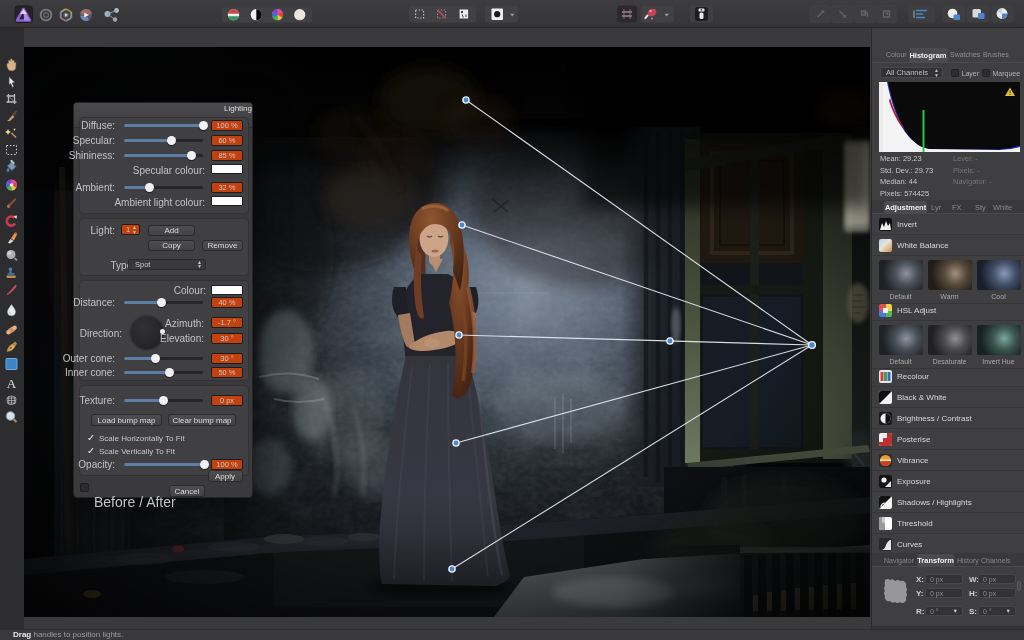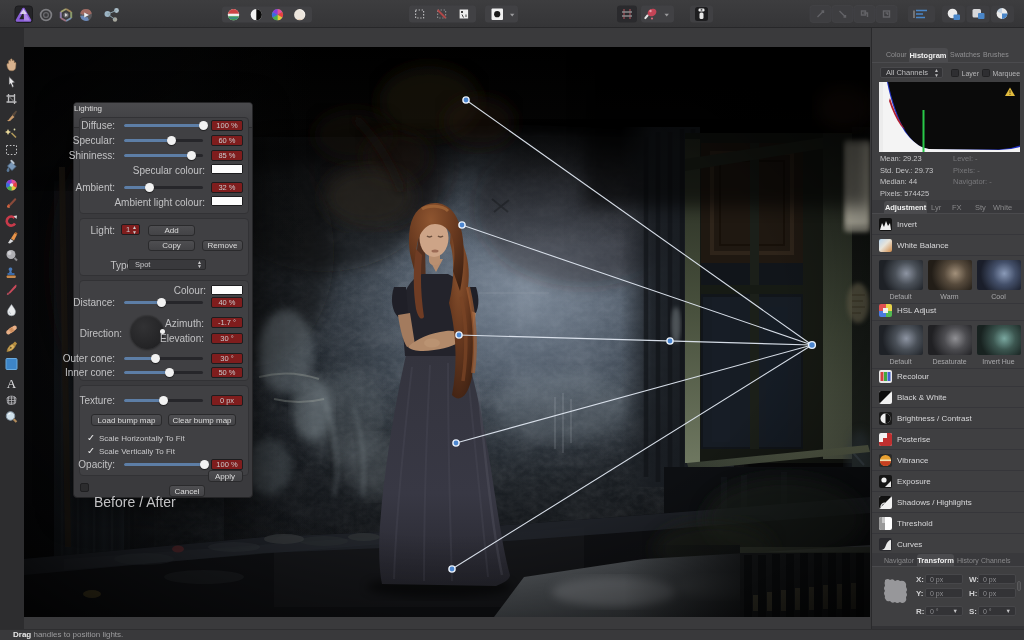--- a/index.html
+++ b/index.html
@@ -6,28 +6,28 @@
 #lefttools{position:absolute;left:0;top:28px;width:24px;height:601px;background:#2d2d2f}
 #photo{position:absolute;left:24px;top:47px;width:846px;height:570px}
 #pasteTop{position:absolute;left:24px;top:28px;width:847px;height:19px;background:#3a3a3c}
 #pasteBot{position:absolute;left:24px;top:617px;width:847px;height:12px;background:#3a3a3c}
 #dialog{position:absolute;left:73px;top:102px;width:180px;height:396px;background:#3a3a3d;border:1px solid #242426;border-radius:4px;box-shadow:0 10px 34px rgba(0,0,0,.6)}
 #rightpanel{position:absolute;left:871px;top:28px;width:153px;height:601px;background:#3f3f41;border-left:1px solid #2a2a2c}
 #statusbar{position:absolute;left:0;top:629px;width:1024px;height:11px;background:#39393b;border-top:1px solid #2e2e30;font-size:8px;line-height:10px;color:#9c9c9e;padding-left:13px}
 #statusbar b{color:#e8e8e8;font-weight:bold}
 
 
-#dialog .ttl{position:absolute;left:0;top:0;width:100%;height:25px;background:linear-gradient(#4a4a4d,#3e3e41);border-bottom:1px solid #2c2c2e;border-radius:3px 3px 0 0;color:#dedede;font-size:8px;line-height:11px;text-align:left}
+#dialog .ttl{position:absolute;left:0;top:0;width:100%;height:25px;background:linear-gradient(#4a4a4d,#3e3e41);border-bottom:1px solid #2c2c2e;border-radius:3px 3px 0 0;color:#dedede;font-size:8px;line-height:11px;text-align:right}
 .grp{position:absolute;left:5px;width:170px;background:#404043;border:1px solid #323235;border-radius:4px}
 .lb{position:absolute;font-size:10px;color:#c2c2c4;text-align:right;white-space:nowrap}
 .lb2{position:absolute;font-size:7.5px;color:#c2c2c4;white-space:nowrap}
 .trk{position:absolute;height:3px;background:#26262a;border-radius:1.5px}
 .fil{position:absolute;height:3px;background:#5d7ea6;border-radius:1.5px}
 .knb{position:absolute;width:9px;height:9px;border-radius:50%;background:#f2f2f2;box-shadow:0 1px 1px rgba(0,0,0,.5)}
-.vbx{position:absolute;width:32px;height:11px;background:#7f1d1d;border:1px solid #1d1d1f;border-radius:2px;color:#c9c9cb;font-size:7.5px;line-height:9px;text-align:center}
+.vbx{position:absolute;width:32px;height:11px;background:#c2410c;border:1px solid #1d1d1f;border-radius:2px;color:#c9c9cb;font-size:7.5px;line-height:9px;text-align:center}
 .swt{position:absolute;width:32px;height:10px;background:#fdfdfd;border:1px solid #1d1d1f;border-radius:1px}
 .btn{position:absolute;background:linear-gradient(#4e4e51,#434346);border:1px solid #2a2a2c;border-radius:3px;color:#dcdcdc;font-size:8px;text-align:center}
 .chk{position:absolute;font-size:8px;color:#c8c8ca;white-space:nowrap}
 .chk i{font-style:normal;color:#eaeaea;margin-right:4px;font-size:9.5px}
 .cbx{position:absolute;width:9px;height:9px;background:#2c2c2e;border:1px solid #1f1f21;border-radius:2px}
 
 
 #rightpanel{font-size:8px;color:#a8a8aa}
 .rtab{position:absolute;font-size:8px;color:#909092;white-space:nowrap}
 .rtabsel{position:absolute;background:#4b4b4e;border-radius:3px 3px 0 0;color:#f0f0f0;font-weight:bold;font-size:8px;text-align:center}

